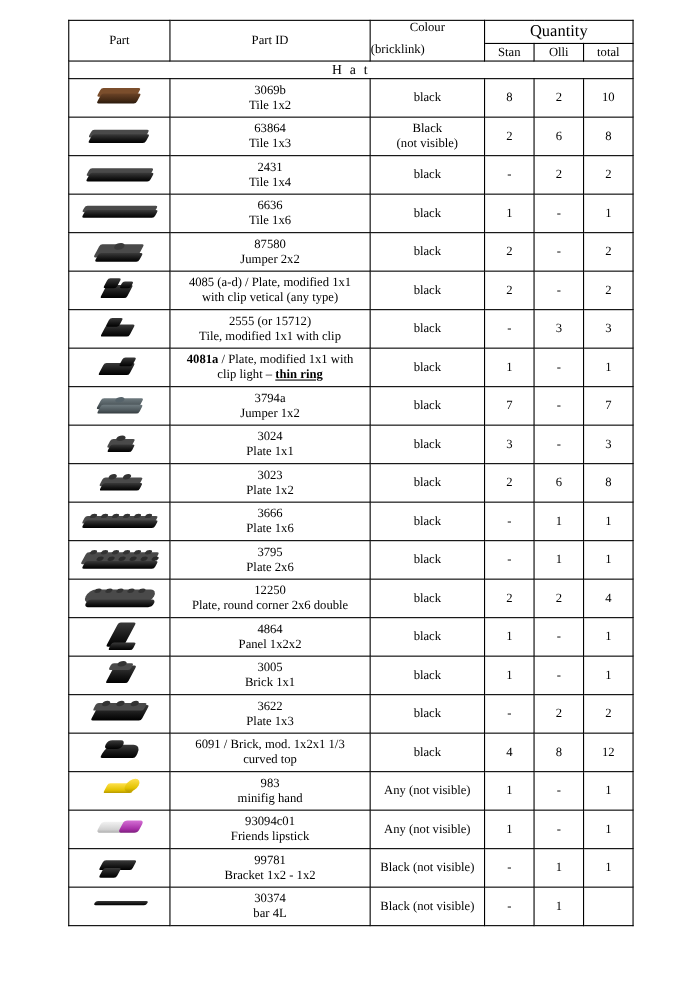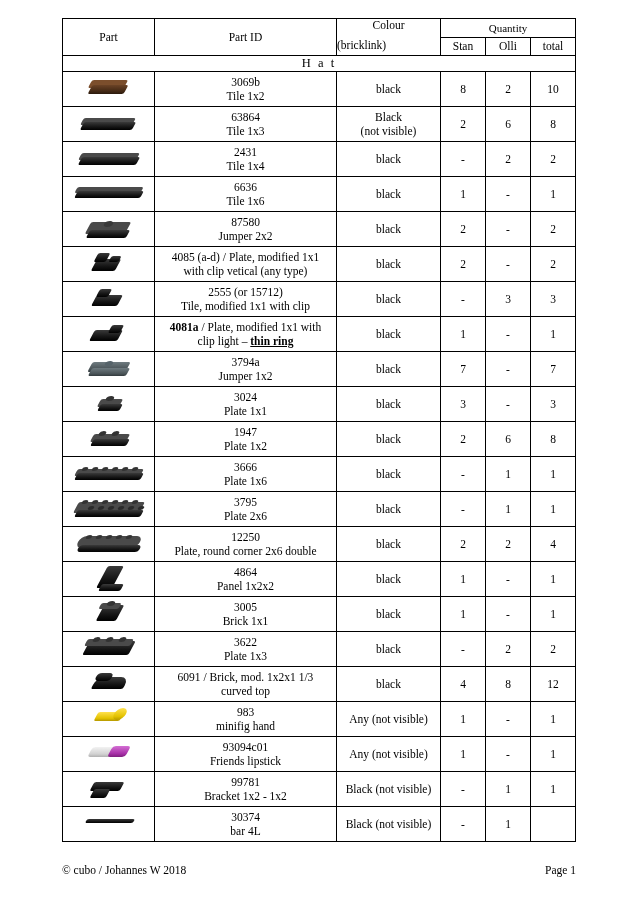--- a/index.html
+++ b/index.html
@@ -45,21 +45,21 @@
     font-size: 11.5px;
   }
   .hdr-sub {
     text-align: left;
     padding: 0 0 4px 6px;
     font-size: 11.5px;
   }
   .hdr-qty {
     text-align: center;
     padding: 4px 0 3px 0;
-    font-size: 11px;
+    font-size: 15px;
     font-family: Liberation Serif, serif;
   }
   .hdr-qname {
     text-align: center;
     padding: 2px 0 3px 0;
     font-size: 11.5px;
   }
   .section-row td {
     text-align: center;
     padding: 4px 0 5px 0;
@@ -360,21 +360,21 @@
         <tr>
           <td class="img-cell">
             <div class="pic">
               <div class="pc tiletop " style="left: 26px; top: 12px; width: 36px; height: 8px;"></div>
               <div class="pc tile " style="left: 26px; top: 17px; width: 36px; height: 7px;"></div>
               <div class="pc stud" style="left: 33px; top: 9px; width: 7px; height: 5px; background: rgb(51, 51, 51); border-radius: 50%;"></div>
               <div class="pc stud" style="left: 46px; top: 9px; width: 7px; height: 5px; background: rgb(51, 51, 51); border-radius: 50%;"></div>
             </div>
           </td>
           <td class="id-cell">
-            <div>1947</div>
+            <div>3023</div>
             <div>Plate 1x2</div>
           </td>
           <td class="col-cell">
             <div>black</div>
           </td>
           <td class="q-cell">2</td>
           <td class="q-cell">6</td>
           <td class="q-cell">8</td>
         </tr>
         <tr>
@@ -597,18 +597,14 @@
           <td class="col-cell">
             <div>Black (not visible)</div>
           </td>
           <td class="q-cell">-</td>
           <td class="q-cell">1</td>
           <td class="q-cell"></td>
         </tr>
       </tbody>
   </table>
 
-  <div class="footer">
-    <span>© cubo / Johannes W 2018</span>
-    <span>Page 1</span>
-  </div>
 
 </div>
 
 </body></html>

